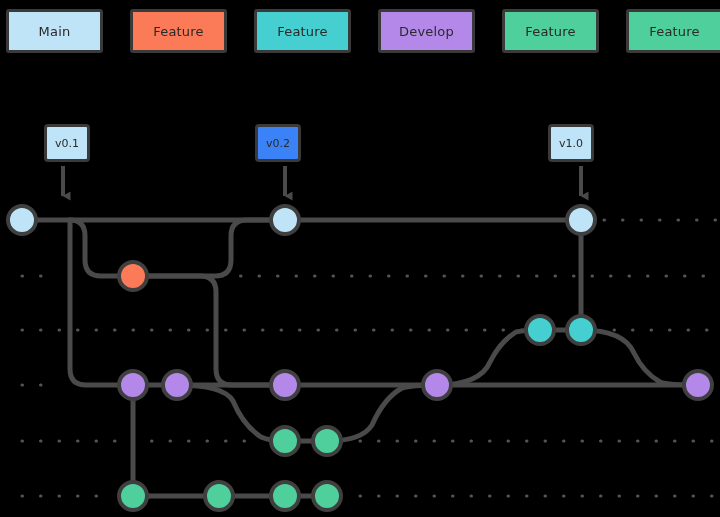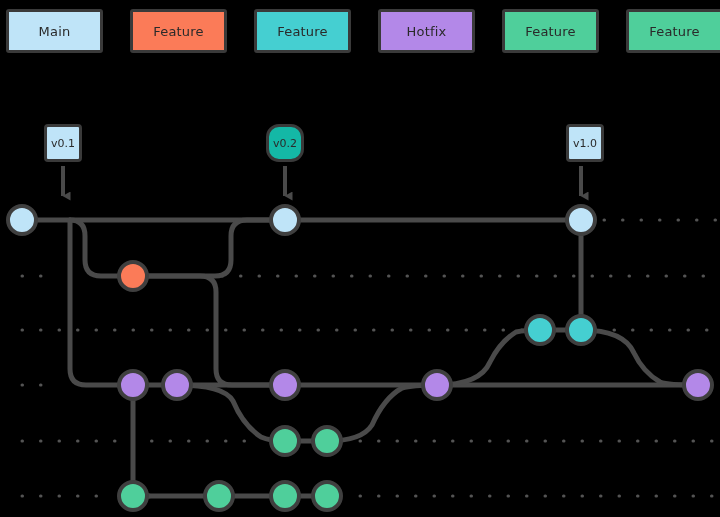--- a/index.html
+++ b/index.html
@@ -41,21 +41,21 @@
     justify-content: center;
   }
   .legend-label {
     font-size: 13px;
     color: #2a2a2a;
     letter-spacing: 0.2px;
     line-height: 1;
   }
   .tag {
     position: absolute;
-    width: 38px;
+    width: 46px;
     height: 38px;
     border: 3px solid #3a3a3a;
     border-radius: 4px;
     background: #bfe4f8;
     box-sizing: border-box;
     display: flex;
     align-items: center;
     justify-content: center;
   }
   .tag-label {
@@ -81,38 +81,38 @@
       <div class="legend-item" style="left: 6px; top: 9px; background: rgb(191, 228, 248);">
         <span class="legend-label">Main</span>
       </div>
       <div class="legend-item" style="left: 130px; top: 9px; background: rgb(251, 123, 88);">
         <span class="legend-label">Feature</span>
       </div>
       <div class="legend-item" style="left: 254px; top: 9px; background: rgb(69, 207, 209);">
         <span class="legend-label">Feature</span>
       </div>
       <div class="legend-item" style="left: 378px; top: 9px; background: rgb(179, 136, 232);">
-        <span class="legend-label">Hotfix</span>
+        <span class="legend-label">Develop</span>
       </div>
       <div class="legend-item" style="left: 502px; top: 9px; background: rgb(79, 207, 155);">
         <span class="legend-label">Feature</span>
       </div>
       <div class="legend-item" style="left: 626px; top: 9px; background: rgb(79, 207, 155);">
         <span class="legend-label">Feature</span>
       </div>
     </div>
 
   <div id="tag-host">
       <div class="tag" style="left: 44px; top: 124px; background: rgb(191, 228, 248);">
         <span class="tag-label">v0.1</span>
       </div>
-      <div class="tag" style="left: 266px; top: 124px; background: #14b8a6; border-radius: 13px;">
+      <div class="tag" style="left: 255px; top: 124px; background: #3b82f6;">
         <span class="tag-label">v0.2</span>
       </div>
-      <div class="tag" style="left: 566px; top: 124px; background: rgb(191, 228, 248); text-align: right;">
+      <div class="tag" style="left: 548px; top: 124px; background: rgb(191, 228, 248); text-align: right;">
         <span class="tag-label">v1.0</span>
       </div>
     </div>
 
   <svg class="graph" viewBox="0 0 720 517" xmlns="http://www.w3.org/2000/svg">
     <defs>
       <marker id="arrowhead" markerWidth="9" markerHeight="9" refX="4.5" refY="7.5" orient="auto" markerUnits="userSpaceOnUse">
         <path d="M 0 0 L 4.5 8 L 9 0 Z" fill="#4a4a4a"></path>
       </marker>
     </defs>

